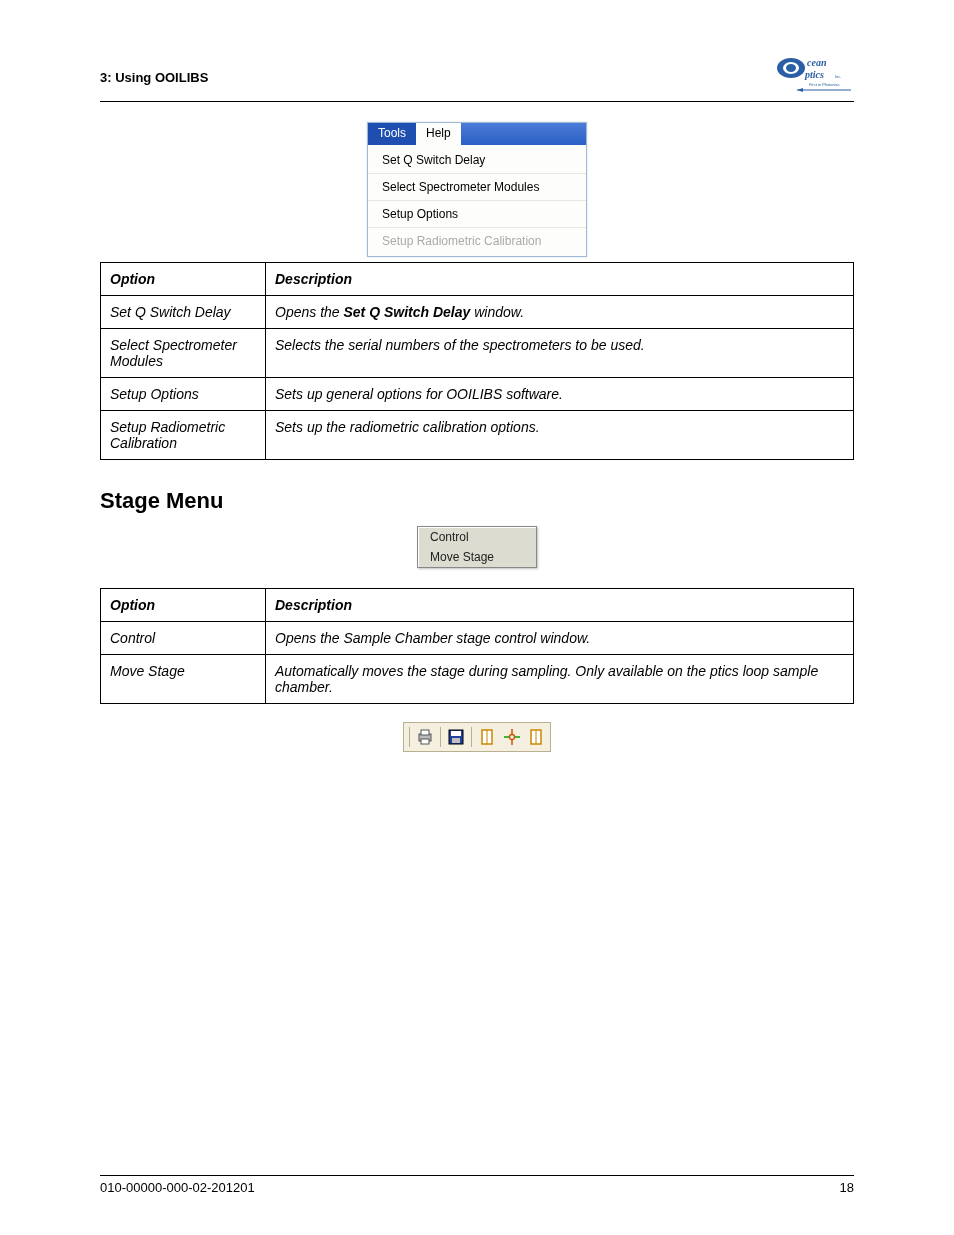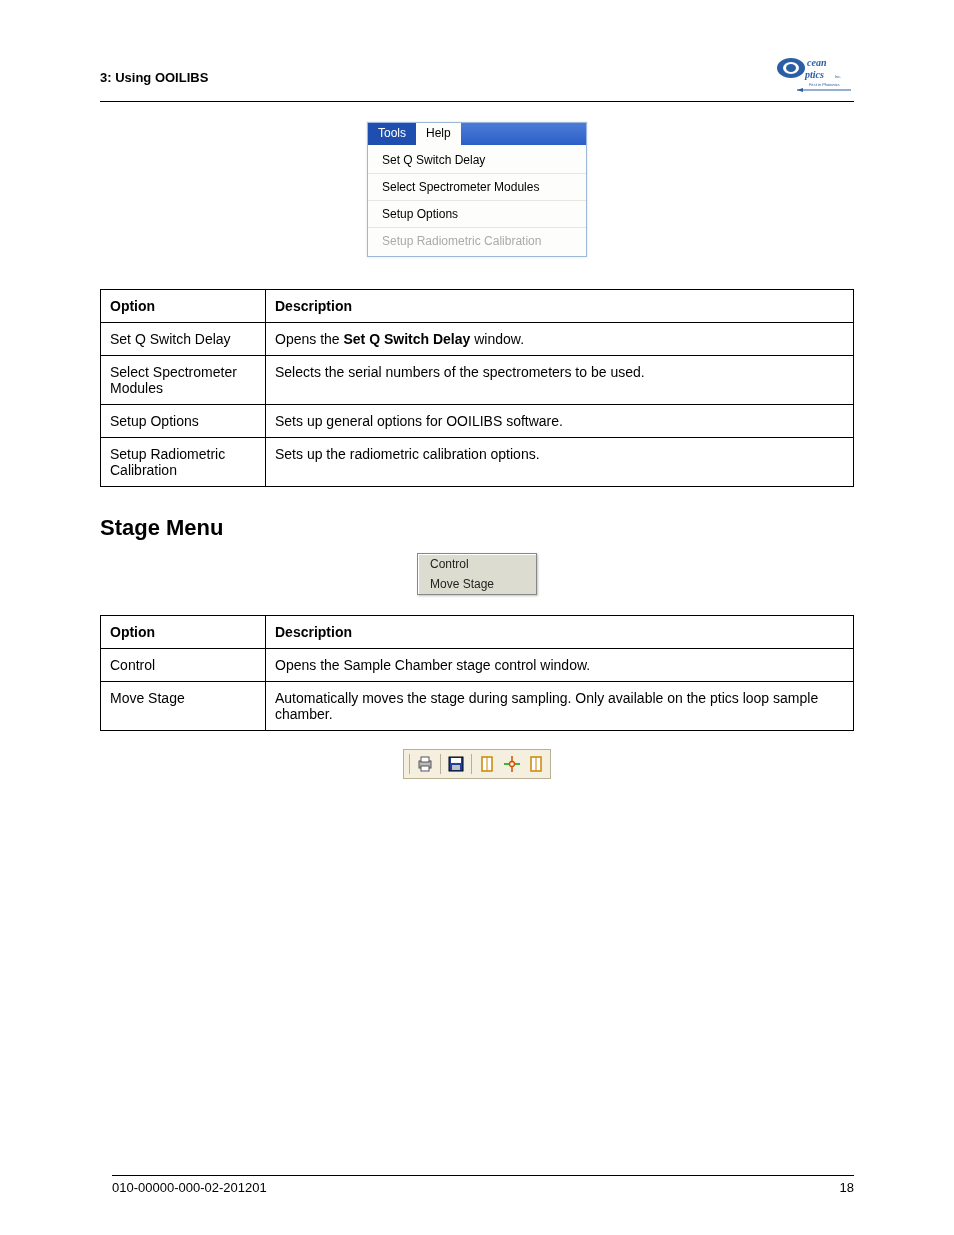--- a/index.html
+++ b/index.html
@@ -37,21 +37,21 @@
       width: 85px;
       height: 45px;
     }
     h2.section-title {
       font-size: 22px;
       font-weight: bold;
       margin: 28px 0 8px 0;
     }
     .menu-screenshot {
       width: 220px;
-      margin: 8px auto 32px auto;
+      margin: 8px auto 5px auto;
       border: 1px solid #9db8d9;
       background: #fdfdfb;
       box-shadow: 0 0 2px rgba(0,0,0,.15);
     }
     .menu-header {
       display: flex;
       background: linear-gradient(to bottom, #4c7cd8, #2c5fc6);
       color: #fff;
       font-size: 12px;
       height: 22px;
@@ -79,20 +79,21 @@
       width: 100%;
       border-collapse: collapse;
       margin-bottom: 18px;
     }
     table.desc-table th, table.desc-table td {
       border: 1px solid #000;
       padding: 8px 9px;
       text-align: left;
       vertical-align: top;
       font-size: 14px;
+      font-style: italic;
     }
     table.desc-table th {
       font-weight: bold;
       background: #fff;
     }
     .col-option { width: 165px; }
     .stage-screenshot {
       width: 120px;
       margin: 12px auto 20px auto;
       background: #dcdcd1;
@@ -125,21 +126,21 @@
       align-items: center;
       justify-content: center;
     }
     .toolbar-desc { font-size: 14px; line-height: 1.5; }
     .toolbar-desc .first-letter {
       font-size: 14px;
     }
     .footer {
       position: absolute;
       bottom: 40px;
-      left: 112px;
+      left: 100px;
       right: 100px;
       border-top: 1px solid #000;
       padding-top: 4px;
       display: flex;
       justify-content: space-between;
       font-size: 13px;
     }
     .bold-link { font-weight: bold; }
   </style>
 </head>

